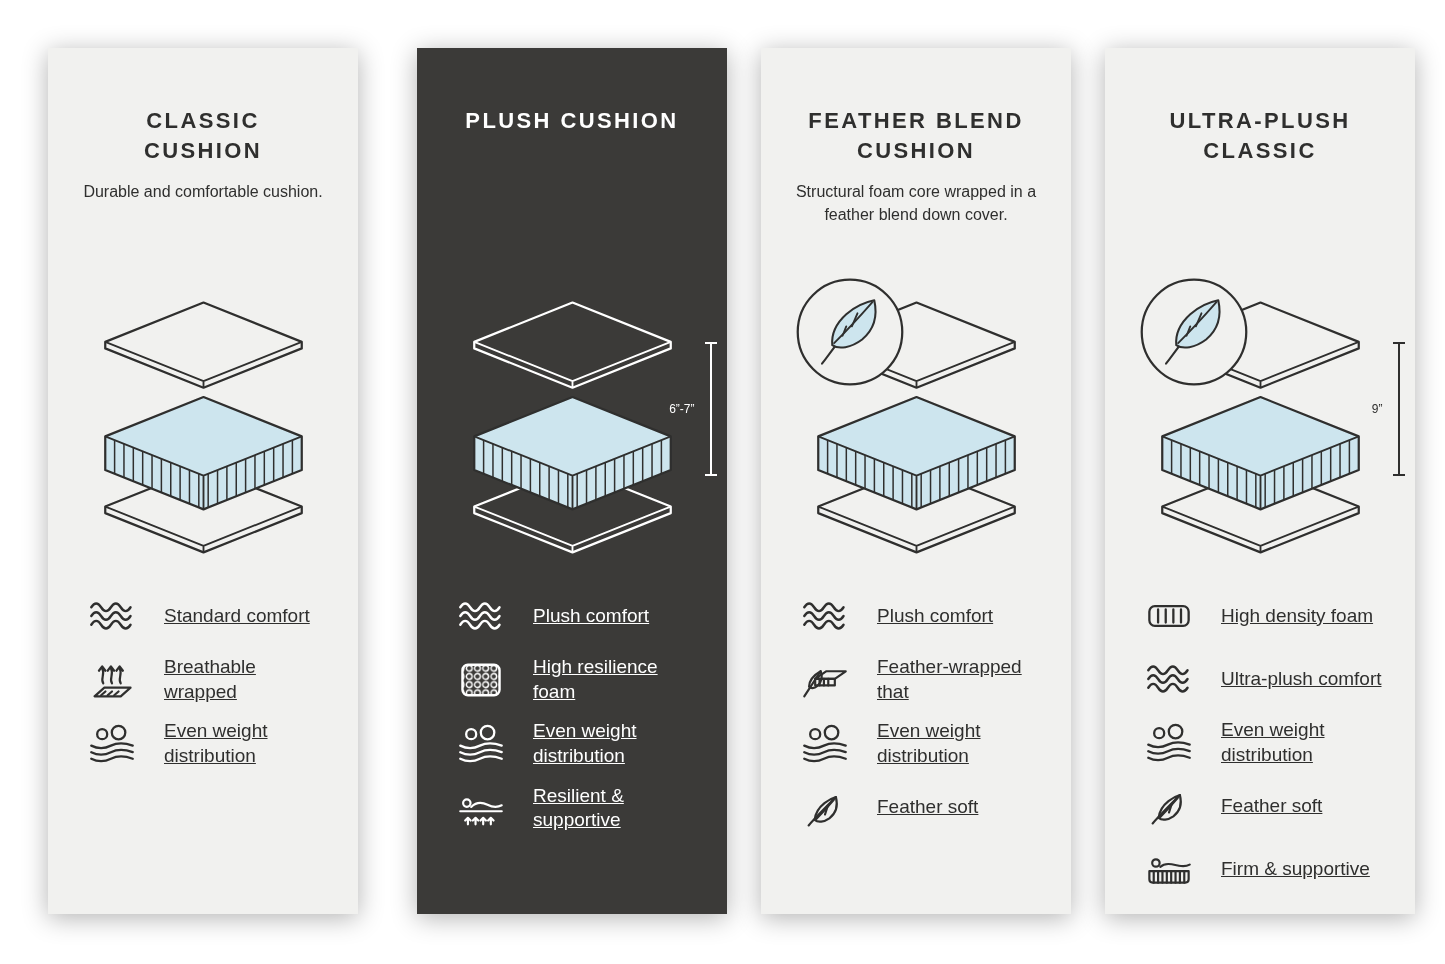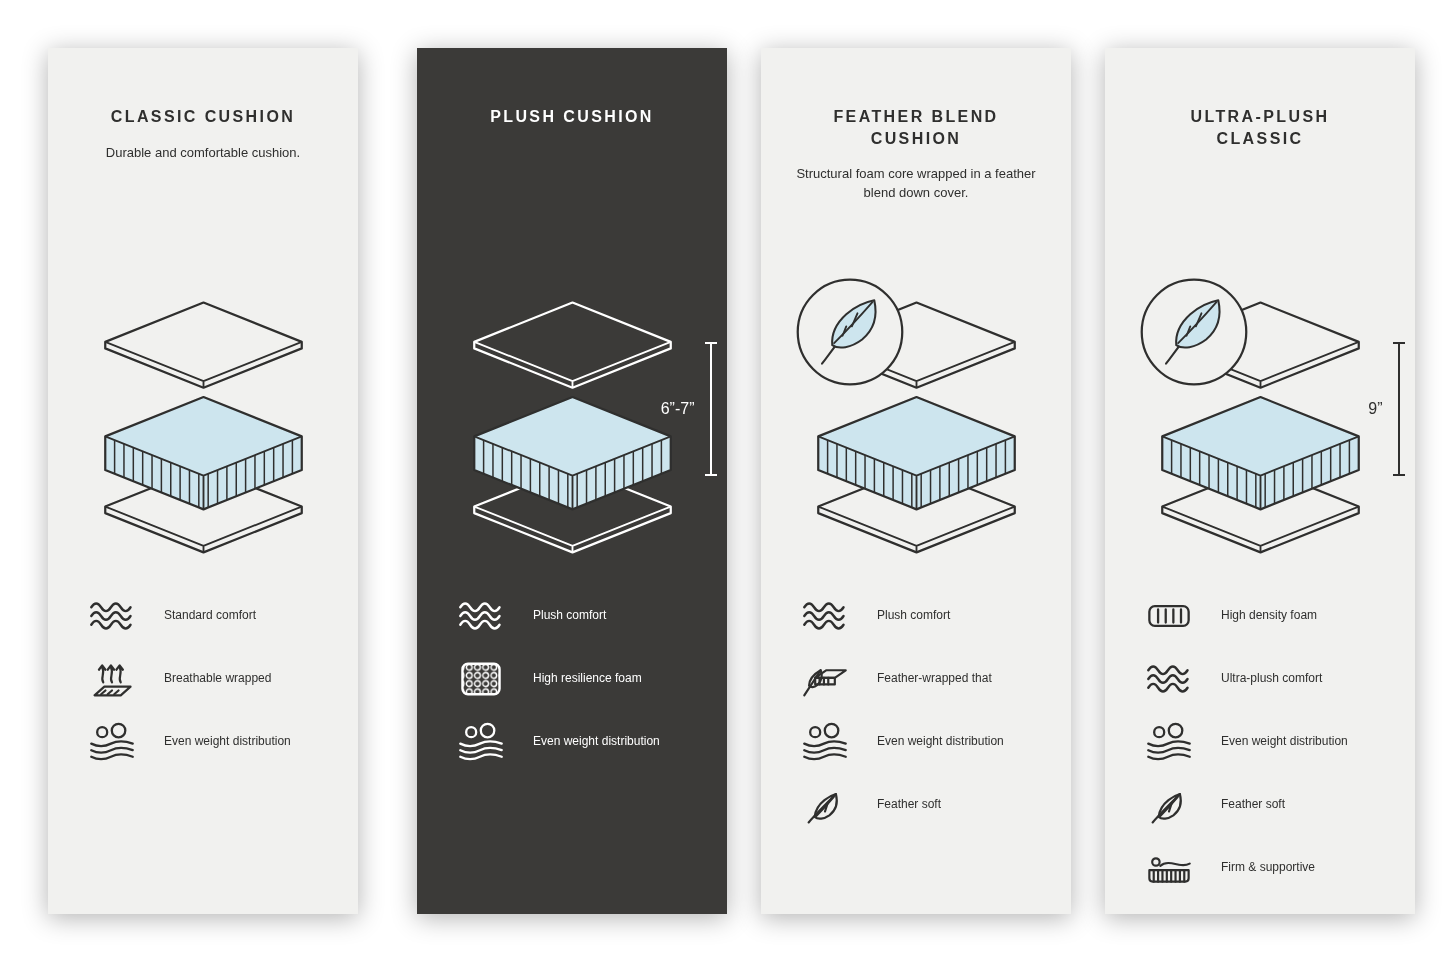--- a/index.html
+++ b/index.html
@@ -23,30 +23,30 @@
   }
   .card.dark {
     background:#3b3a38;
     --plate-fill:#3b3a38;
     color:#ffffff;
     margin-left:25px;
   }
   .head { height:190px; }
   .card h2 {
     text-align:center;
-    font-size:16px;
+    font-size:22px;
     font-weight:700;
     letter-spacing:2.4px;
     line-height:1.35;
     max-width:232px;
     margin:0 auto;
   }
   .desc {
     text-align:center;
-    font-size:13px;
+    font-size:16px;
     line-height:1.42;
     margin:16px auto 0 auto;
     max-width:244px;
   }
   .illus {
     position:relative;
     width:225px;
     height:272px;
     margin:0 auto;
   }
@@ -55,32 +55,32 @@
     position:absolute;
     left:-10px; top:-20px;
     width:112px; height:112px;
   }
   .measure {
     position:absolute;
     right:-34px; top:44px;
     height:138px;
     display:flex; align-items:center; gap:8px;
   }
-  .measure-label { font-size:16px; white-space:nowrap; }
+  .measure-label { font-size:12px; white-space:nowrap; }
   .measure-line { width:16px; height:138px; display:block; }
   .features {
     list-style:none;
     margin-top:24px;
     padding-left:12px;
     display:flex; flex-direction:column; gap:15px;
   }
   .features li { display:flex; align-items:center; gap:26px; }
   .fi { width:50px; flex:0 0 50px; }
   .fi svg { width:48px; height:48px; display:block; }
-  .flabel { font-size:12px; line-height:1.3; max-width:168px; }
+  .flabel { font-size:19px; line-height:1.3; max-width:168px;text-decoration:underline; }
   .defs-holder { position:absolute; width:0; height:0; overflow:hidden; }
 </style>
 </head>
 <body>
 
 <svg class="defs-holder" aria-hidden="true">
   <defs>
     <pattern id="hexpat" width="7.5" height="7.5" patternUnits="userSpaceOnUse">
       <circle cx="3.75" cy="3.75" r="2.6" fill="none" stroke="#ffffff" stroke-width="1.3"></circle>
     </pattern>
@@ -261,20 +261,28 @@
         <span class="flabel">High resilience foam</span>
       </li>
       <li>
         <span class="fi">
             <svg viewBox="0 0 44 44">
               <use href="#icon-even"></use>
             </svg>
           </span>
         <span class="flabel">Even weight distribution</span>
       </li>
+      <li>
+        <span class="fi">
+            <svg viewBox="0 0 44 44">
+              <use href="#icon-resilient"></use>
+            </svg>
+          </span>
+        <span class="flabel">Resilient &amp; supportive</span>
+      </li>
     </ul>
   </section>
 
   <section class="card">
     <div class="head">
       <h2>FEATHER BLEND CUSHION</h2>
       <p class="desc">Structural foam core wrapped in a feather blend down cover.</p>
     </div>
     <div class="illus">
       <svg class="cushion-svg" viewBox="0 0 240 280">

